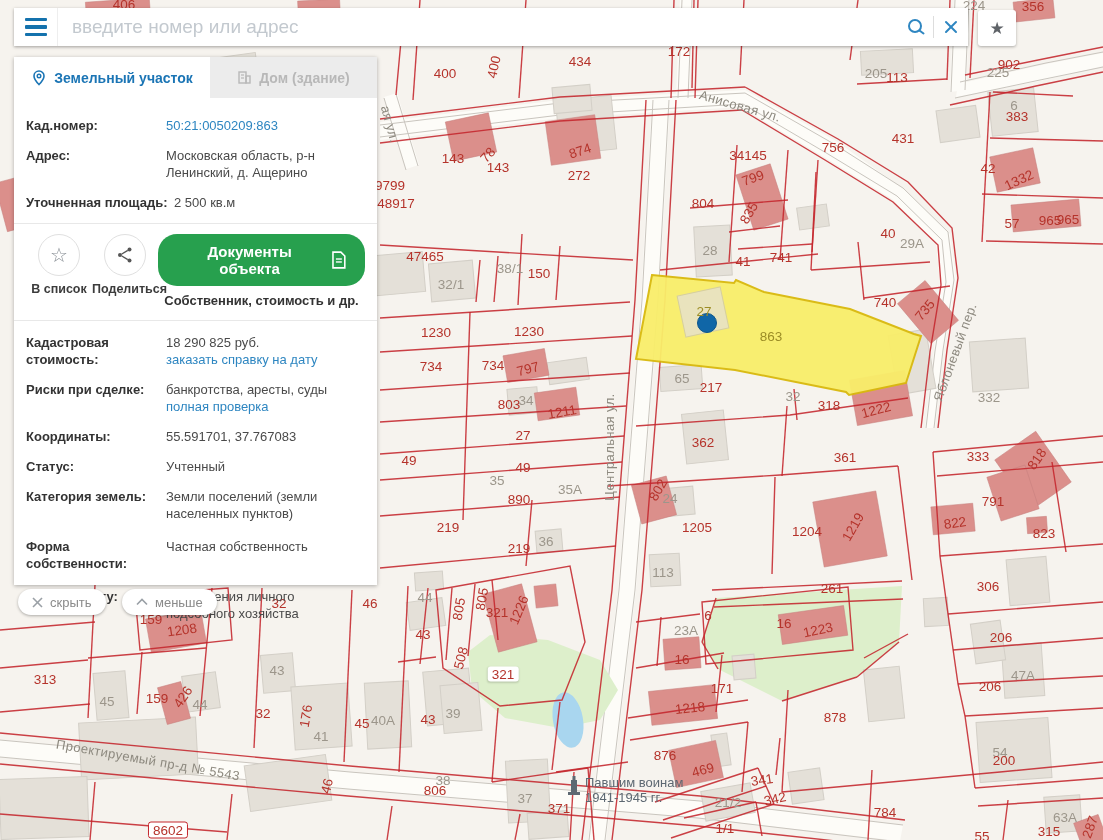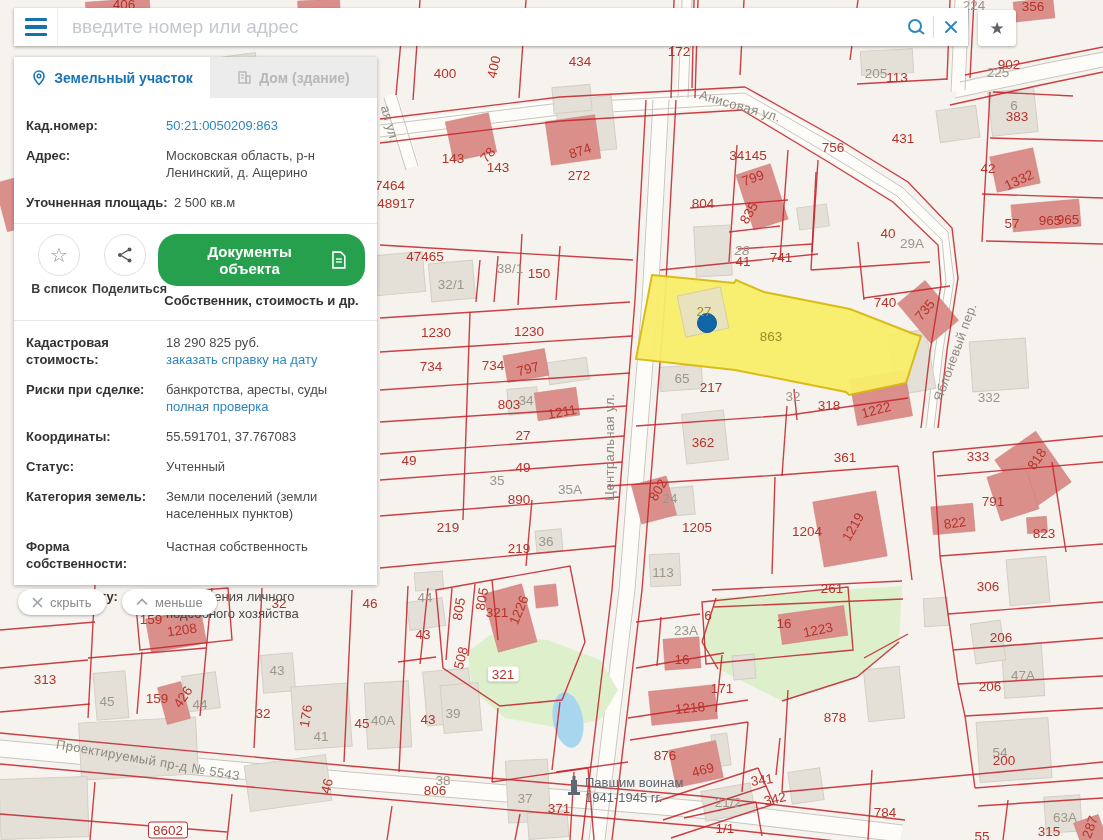--- a/index.html
+++ b/index.html
@@ -346,27 +346,27 @@
         <span class="ml" style="left: 749px; top: 213px; transform: translate(-50%, -50%) rotate(-60deg);">835</span>
         <span class="ml" style="left: 703px; top: 203px; transform: translate(-50%, -50%);">804</span>
         <span class="ml" style="left: 743px; top: 261px; transform: translate(-50%, -50%);">41</span>
         <span class="ml" style="left: 988px; top: 168px; transform: translate(-50%, -50%);">42</span>
         <span class="ml" style="left: 1019px; top: 180px; transform: translate(-50%, -50%) rotate(-25deg);">1332</span>
         <span class="ml" style="left: 1012px; top: 223px; transform: translate(-50%, -50%);">57</span>
         <span class="ml" style="left: 1050px; top: 220px; transform: translate(-50%, -50%);">965</span>
         <span class="ml" style="left: 1068px; top: 219px; transform: translate(-50%, -50%);">965</span>
         <span class="ml" style="left: 888px; top: 233px; transform: translate(-50%, -50%);">40</span>
         <span class="ml g" style="left: 912px; top: 243px; transform: translate(-50%, -50%);">29A</span>
-        <span class="ml" style="left: 390px; top: 185px; transform: translate(-50%, -50%);">7464</span>
+        <span class="ml" style="left: 390px; top: 185px; transform: translate(-50%, -50%);">9799</span>
         <span class="ml" style="left: 396px; top: 203px; transform: translate(-50%, -50%);">48917</span>
         <span class="ml" style="left: 425px; top: 256px; transform: translate(-50%, -50%);">47465</span>
         <span class="ml g" style="left: 510px; top: 268px; transform: translate(-50%, -50%);">38/1</span>
         <span class="ml" style="left: 539px; top: 273px; transform: translate(-50%, -50%);">150</span>
         <span class="ml g" style="left: 451px; top: 284px; transform: translate(-50%, -50%);">32/1</span>
-        <span class="ml g" style="left: 742px; top: 250px; transform: translate(-50%, -50%); font-style: italic;">28</span>
+        <span class="ml g" style="left: 710px; top: 250px; transform: translate(-50%, -50%);">28</span>
         <span class="ml" style="left: 781px; top: 257px; transform: translate(-50%, -50%);">741</span>
         <span class="ml" style="left: 885px; top: 302px; transform: translate(-50%, -50%);">740</span>
         <span class="ml" style="left: 925px; top: 310px; transform: translate(-50%, -50%) rotate(-50deg);">735</span>
         <span class="ml" style="left: 436px; top: 332px; transform: translate(-50%, -50%);">1230</span>
         <span class="ml" style="left: 529px; top: 331px; transform: translate(-50%, -50%);">1230</span>
         <span class="ml" style="left: 431px; top: 366px; transform: translate(-50%, -50%);">734</span>
         <span class="ml" style="left: 493px; top: 365px; transform: translate(-50%, -50%);">734</span>
         <span class="ml" style="left: 528px; top: 369px; transform: translate(-50%, -50%) rotate(-15deg);">797</span>
         <span class="ml" style="left: 509px; top: 404px; transform: translate(-50%, -50%);">803</span>
         <span class="ml g" style="left: 526px; top: 400px; transform: translate(-50%, -50%);">34</span>

